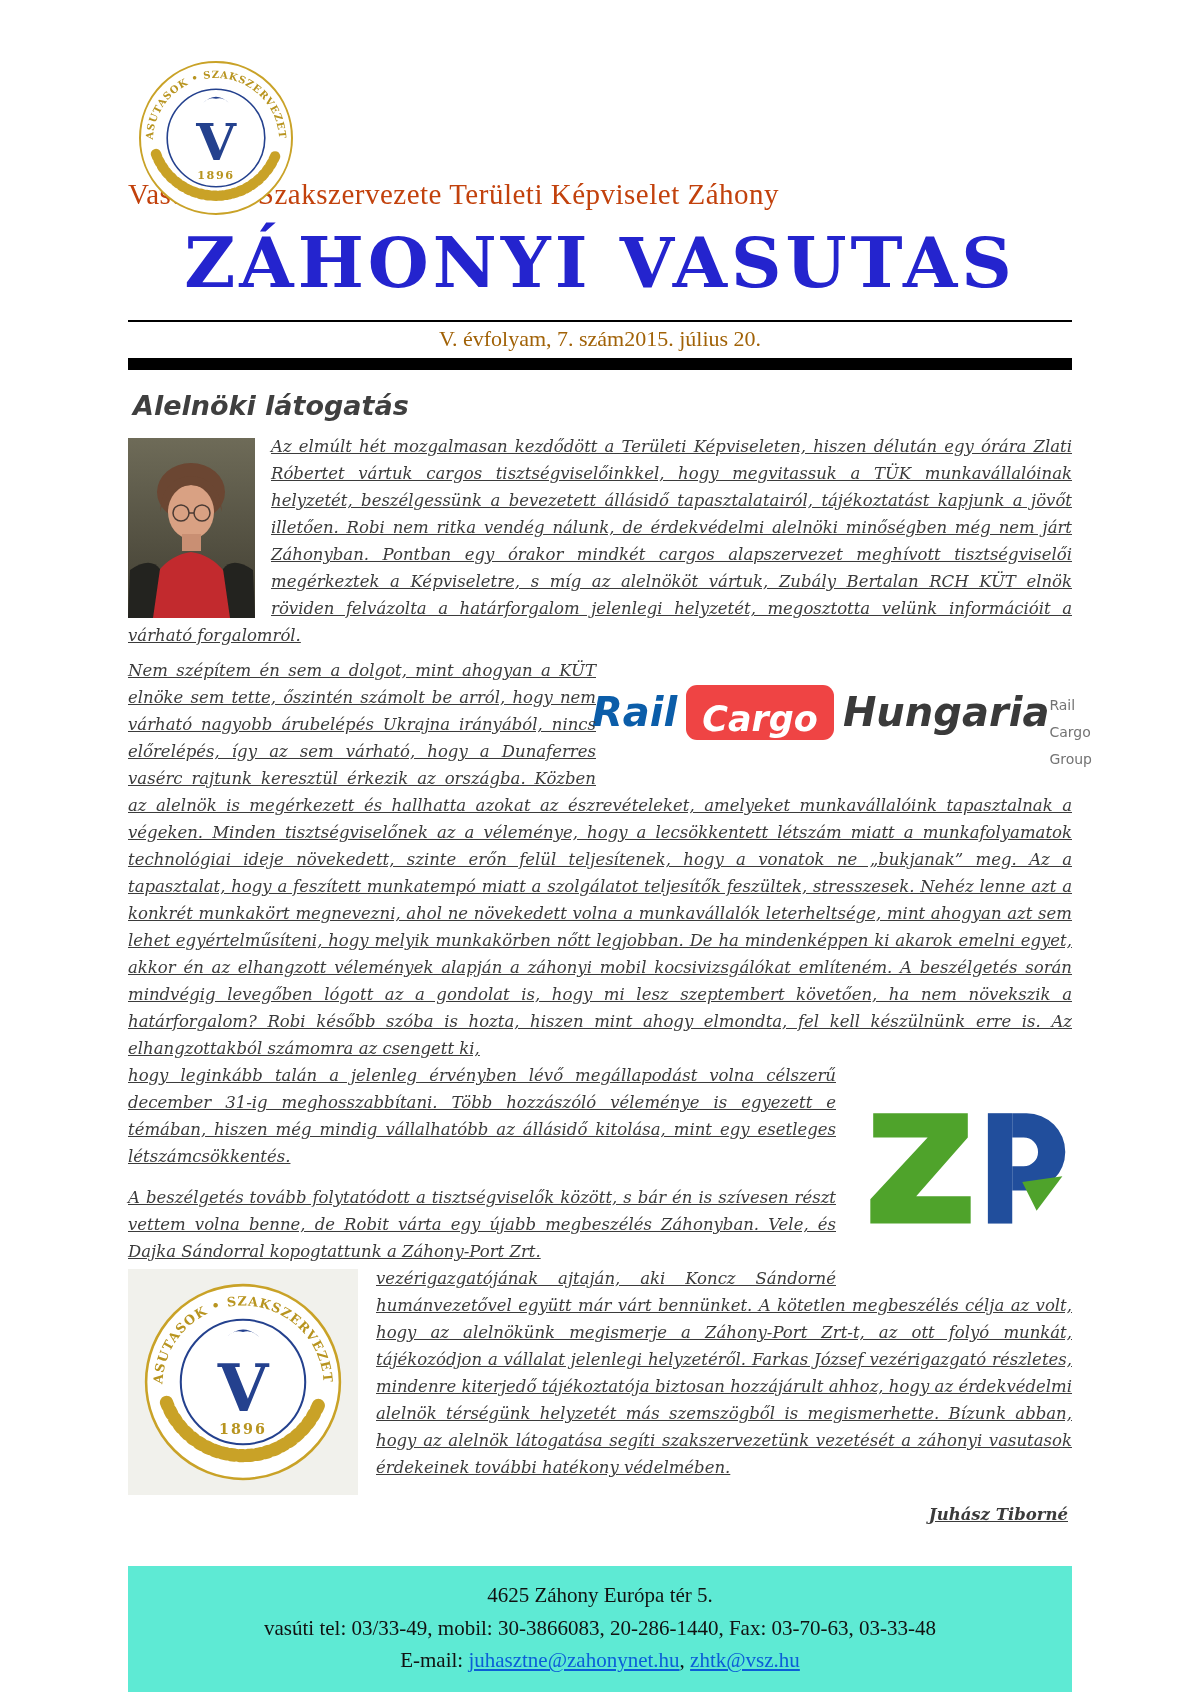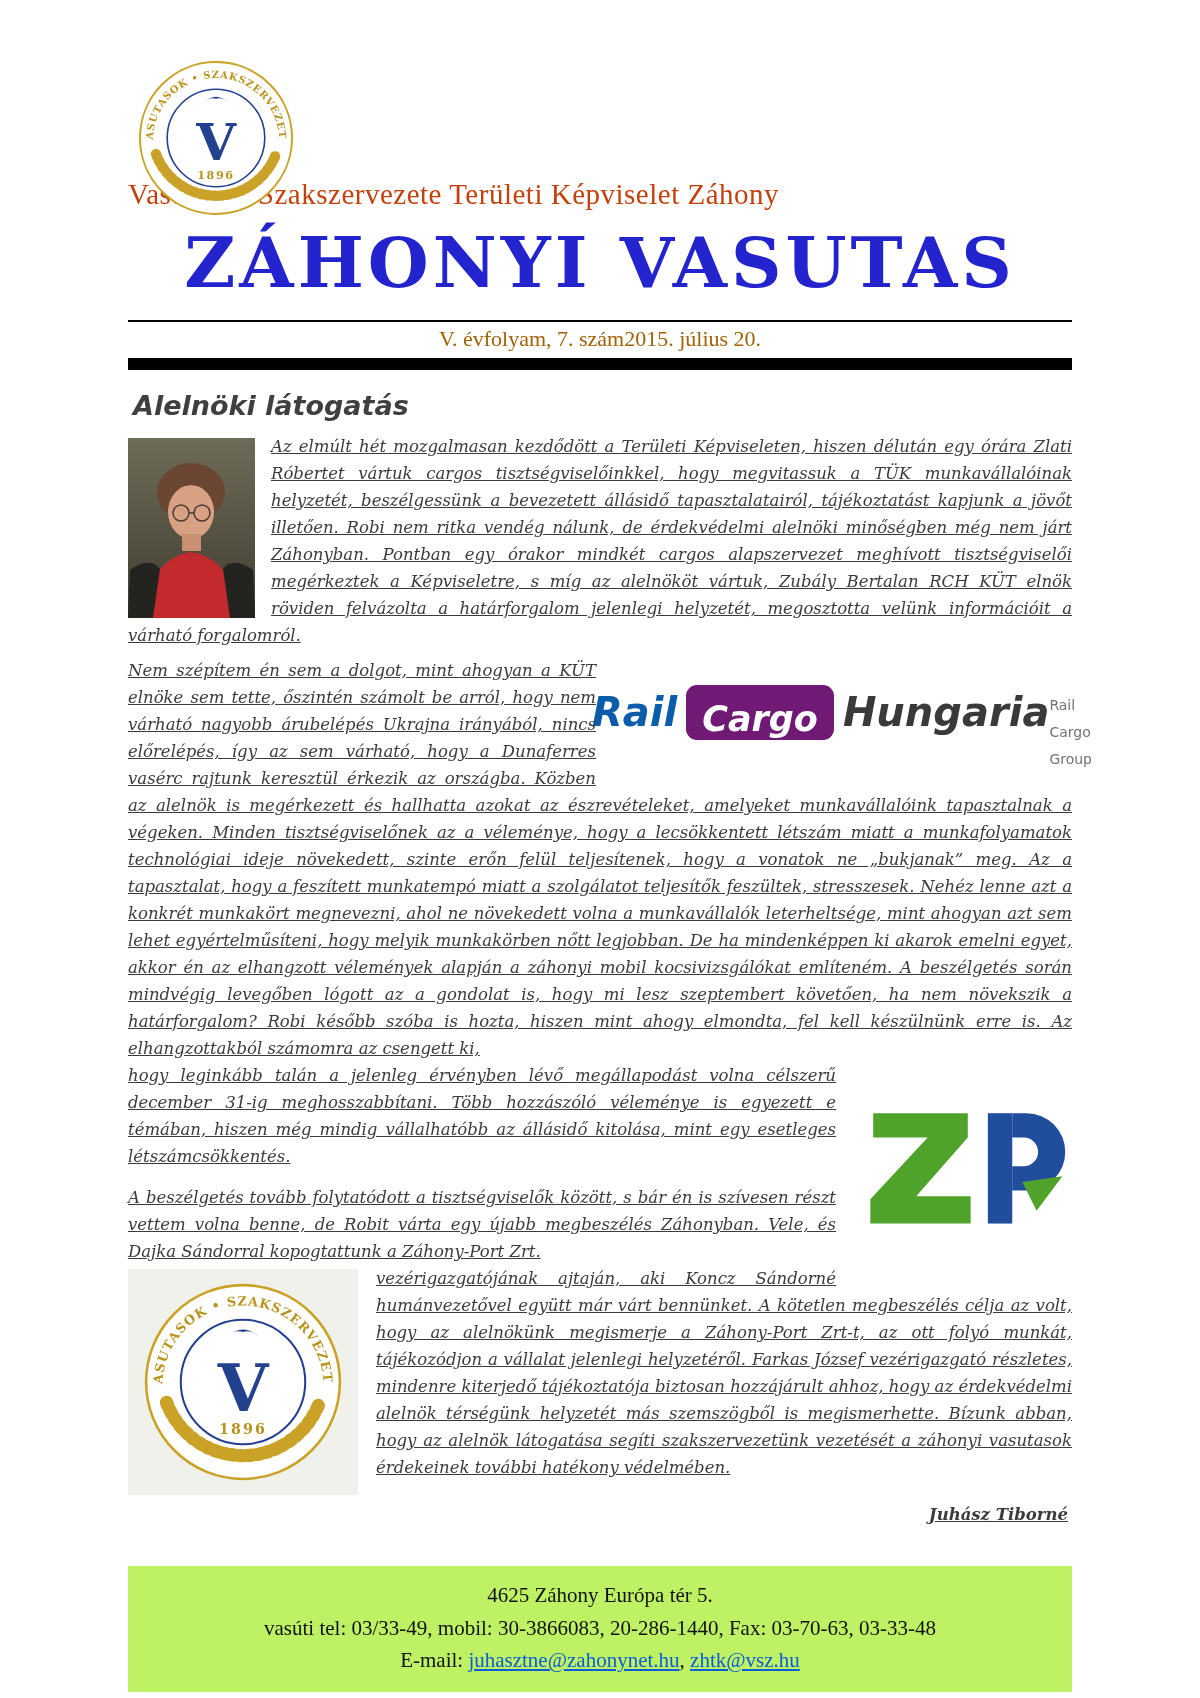--- a/index.html
+++ b/index.html
@@ -48,21 +48,21 @@
   .photo { float: left; width: 127px; height: 180px; margin: 5px 16px 4px 0; }
 
   .rc {
     float: right; width: 460px; height: 122px; margin: 2px 0 6px 16px;
     display: flex; flex-direction: row; justify-content: center;
     font-style: normal;
   }
   .rc-row { display: flex; align-items: center; gap: 9px;
     font-family: "DejaVu Sans", sans-serif; font-style: italic; font-weight: 700; }
   .rc-rail { color: #0B5DA9; font-size: 40px; }
-  .rc-box { background: #701a75; color: #fff; font-size: 35px; padding: 21px 16px 7px; border-radius: 11px; }
+  .rc-box { background: #ef4444; color: #fff; font-size: 35px; padding: 21px 16px 7px; border-radius: 11px; }
   .rc-hun { color: #3a3a3a; font-size: 40px; }
   .rc-sub { align-self: flex-end; margin-top: 2px;
     font-family: "DejaVu Sans", sans-serif; font-size: 14px; color: #737373; }
 
   .zp { float: right; width: 218px; height: 206px; margin: 6px 0 8px 18px;
         display: flex; align-items: center; justify-content: center; }
 
   .seal-bottom-wrap {
     float: left; width: 230px; height: 226px; margin: 4px 18px 6px 0;
     background: #f1f1ec; display: flex; align-items: center; justify-content: center;
@@ -73,21 +73,21 @@
   
   .ring-text { font-family: "DejaVu Serif", serif; font-weight: 700; font-size: 12.5px;
                letter-spacing: 1px; fill: #B8941F; font-style: normal; }
   .seal-vee  { font-family: "DejaVu Serif", serif; font-weight: 700; font-size: 64px;
                fill: #24418E; font-style: normal; }
   .seal-year { font-family: "DejaVu Serif", serif; font-weight: 700; font-size: 14px;
                letter-spacing: 2px; fill: #B8941F; font-style: normal; }
 
   
   .footer {
-    margin-top: 38px; background: #bef264; padding: 13px 10px 15px;
+    margin-top: 38px; background: #5eead4; padding: 13px 10px 15px;
     text-align: center; font-family: "Liberation Serif", serif;
     font-size: 21px; line-height: 1.55; color: #111;
   }
   .footer a { color: #0B5ED7; text-decoration: underline; }
 </style>
 </head>
 <body>
 
 <div class="page">
   <div class="inner">

